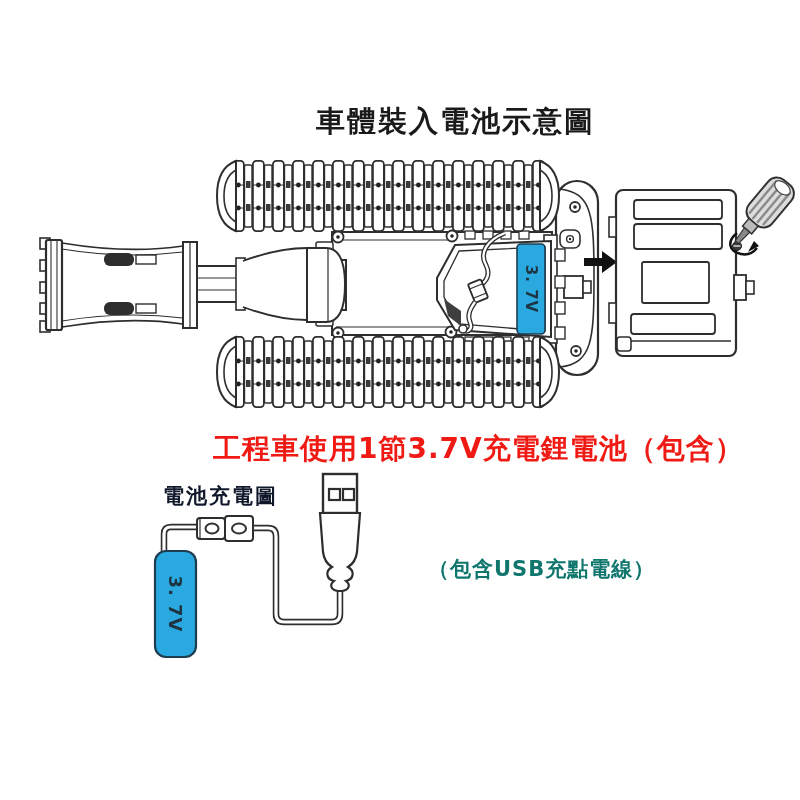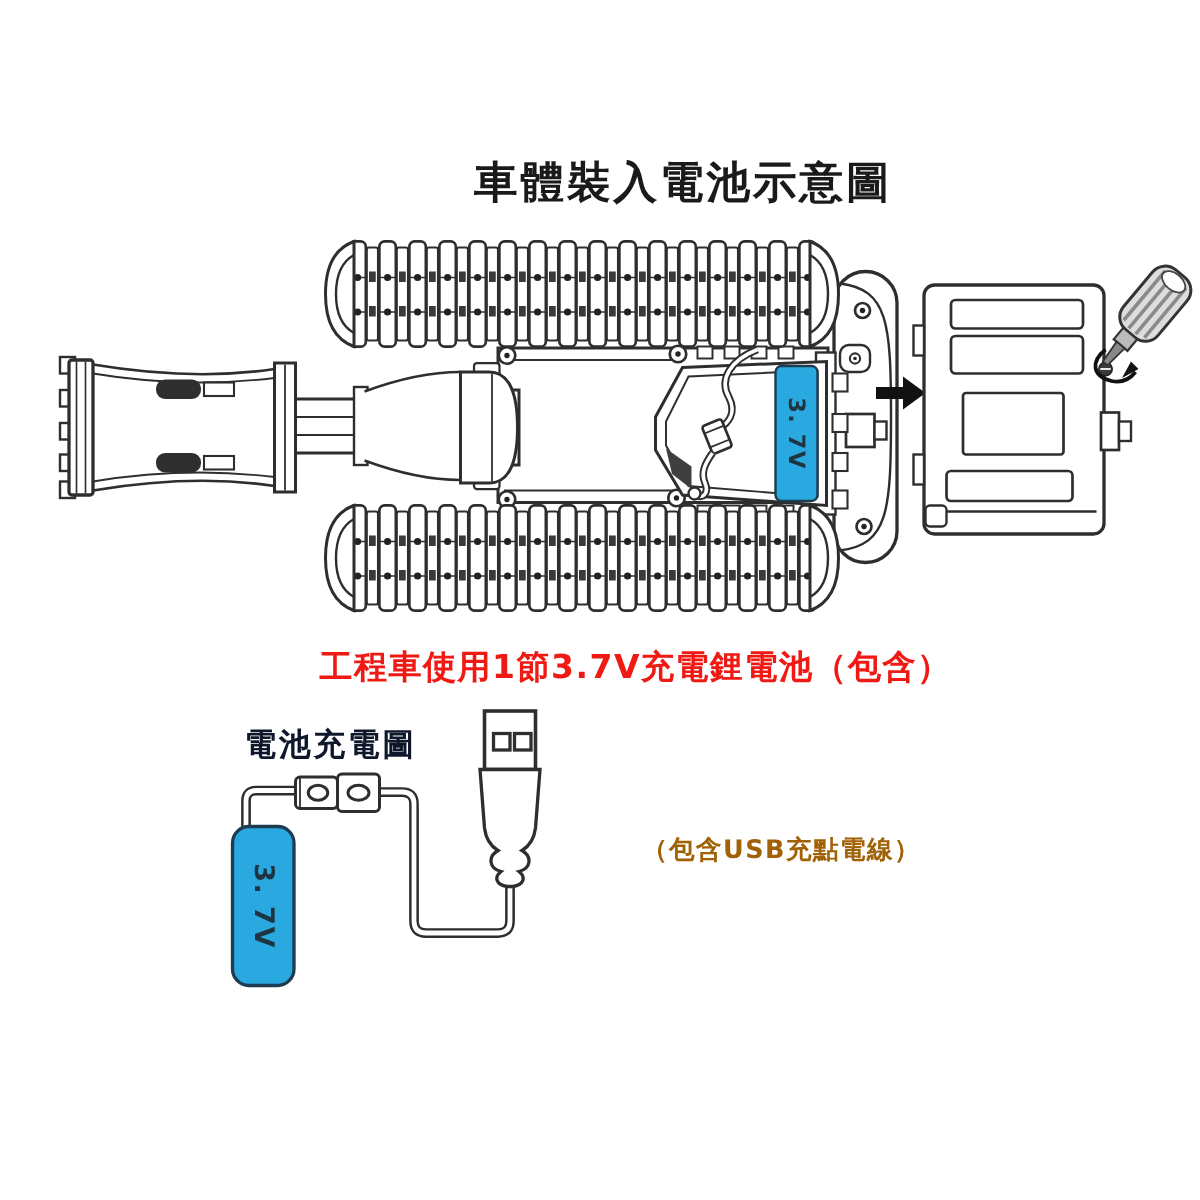--- a/index.html
+++ b/index.html
@@ -1,25 +1,25 @@
 <!DOCTYPE html>
 <html><head>
 <meta charset="utf-8">
 <style>
   html,body{margin:0;padding:0;background:#fff;}
   .page{position:relative;width:800px;height:800px;background:#fff;overflow:hidden;
         font-family:"DejaVu Sans","Liberation Sans",sans-serif;text-align:right;}
   .title{position:absolute;left:316px;top:102px;font-size:29px;font-weight:700;
          color:#1a1a1a;letter-spacing:2px;white-space:nowrap;}
-  .caption-red{position:absolute;left:213px;top:430px;font-size:22px;font-weight:600;
+  .caption-red{position:absolute;left:213px;top:430px;font-size:28px;font-weight:600;
          color:#f01a14;letter-spacing:1px;white-space:nowrap;}
   .charger-heading{position:absolute;left:163px;top:482px;font-size:21px;font-weight:600;
          color:#0f172a;letter-spacing:2px;white-space:nowrap;}
-  .note-red{position:absolute;left:428px;top:555px;font-size:17px;font-weight:600;
-         color:#a16207;letter-spacing:1px;white-space:nowrap;}
+  .note-red{position:absolute;left:428px;top:555px;font-size:21px;font-weight:600;
+         color:#0f766e;letter-spacing:1px;white-space:nowrap;}
   svg{position:absolute;overflow:visible;}
   .fw{fill:#fff;stroke:#2e2e2e;}
   .ln{fill:none;stroke:#2e2e2e;}
   .w-out{fill:none;stroke:#2e2e2e;stroke-width:6.5;stroke-linejoin:round;}
   .w-in{fill:none;stroke:#fff;stroke-width:3.2;stroke-linejoin:round;}
   .v-out{fill:none;stroke:#2e2e2e;stroke-width:5;stroke-linejoin:round;}
   .v-in{fill:none;stroke:#fff;stroke-width:2.4;stroke-linejoin:round;}
   .bat-txt{font-weight:700;fill:#1e3442;letter-spacing:1px;}
 </style>
 </head>

